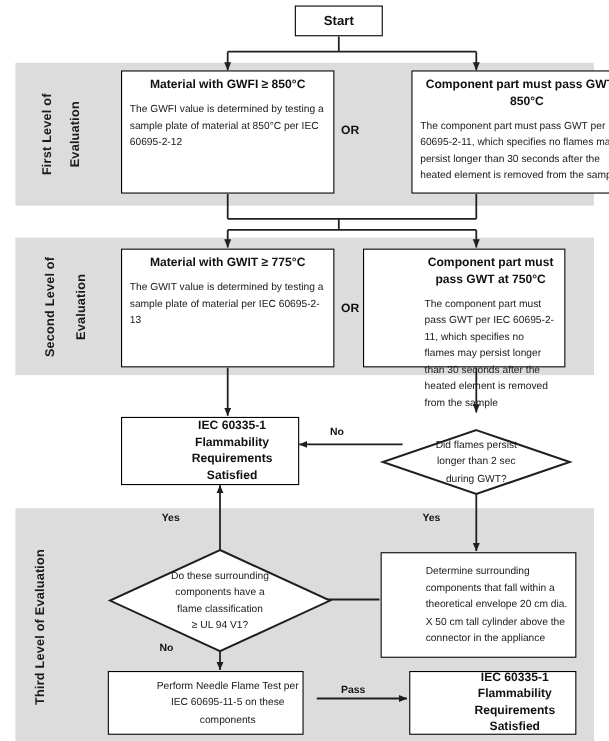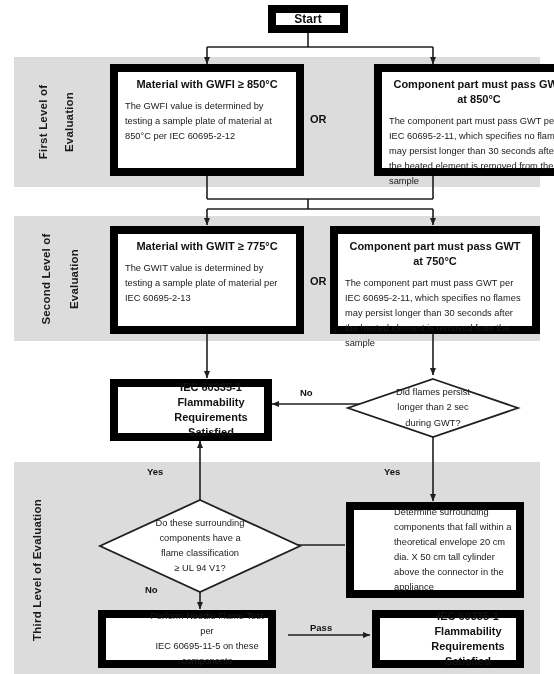--- a/index.html
+++ b/index.html
@@ -32,21 +32,21 @@
     letter-spacing: .2px;
     white-space: nowrap;
     transform-origin: 50% 50%;
     transform: rotate(-90deg);
     text-align: center;
   }
   
   .box {
     position: absolute;
     background: #ffffff;
-    border: 8px solid #000000;
+    border: 1px solid #000000;
     box-sizing: border-box;
   }
   .box-inner {
     padding: 5px 7px 4px 7px;
   }
   .box-title {
     font-size: 11px;
     font-weight: bold;
     text-align: center;
     color: #111111;
@@ -220,28 +220,28 @@
 
   <div class="box" style="left:110px; top:226px; width:194px; height:108px;">
     <div class="box-inner">
       <div class="box-title">Material with GWIT ≥ 775°C</div>
       <div class="box-body">The GWIT value is determined by testing a sample plate of material per IEC 60695-2-13</div>
     </div>
   </div>
 
   <div class="or-word" style="left:310px; top:275px;">OR</div>
 
-  <div class="box" style="left:330px; top:226px; width:210px; height:108px;">
+  <div class="box" style="left:330px; top:226px; width:184px; height:108px;padding-left:48px;">
     <div class="box-inner">
       <div class="box-title">Component part must pass GWT at 750°C</div>
       <div class="box-body">The component part must pass GWT per IEC 60695-2-11, which specifies no flames may persist longer than 30 seconds after the heated element is removed from the sample</div>
     </div>
   </div>
 
-  <div class="diamond-wrap" style="left:348px; top:379px; width:170px; height:58px;">
+  <div class="diamond-wrap" style="left:348px; top:391px; width:170px; height:58px;">
     <svg width="170" height="58" viewBox="0 0 170 58" xmlns="http://www.w3.org/2000/svg">
       <polygon points="85,0 170,29 85,58 0,29" fill="#ffffff" stroke="#1f1f1f" stroke-width="1.8"></polygon>
     </svg>
     <div class="diamond-text">
       <span>Did flames persist</span>
       <span>longer than 2 sec</span>
       <span>during GWT?</span>
     </div>
   </div>
 

